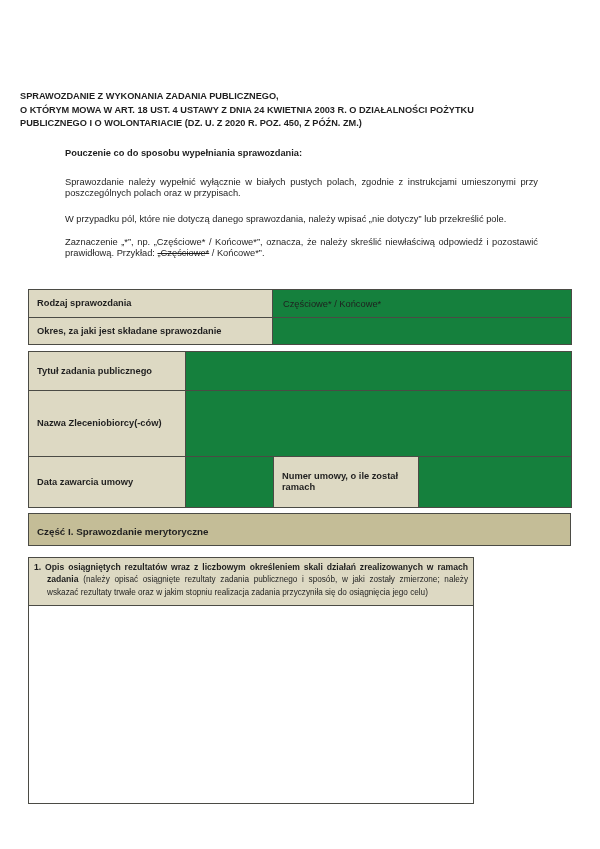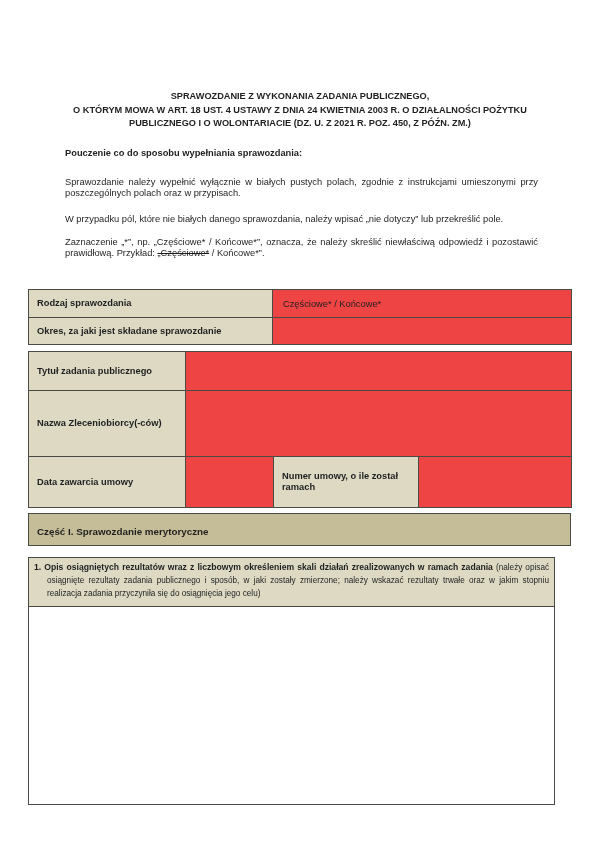--- a/index.html
+++ b/index.html
@@ -14,21 +14,21 @@
     width:600px;
     height:849px;
     background:#ffffff;
     overflow:hidden;
   }
 
   
   .title-block {
     position:absolute;
     top:90px; left:20px; width:560px;
-    text-align:center;
+    text-align:left;
     font-weight:bold;
     font-size:9.2px;
     line-height:13.6px;
   }
   .title-line { white-space:nowrap; }
 
   
   .instr {
     position:absolute;
     left:65px; width:473px;
@@ -50,41 +50,41 @@
     vertical-align:middle;
     overflow:hidden;
   }
   td.lbl {
     background:#ddd9c3;
     font-weight:bold;
     padding:2px 6px 2px 8px;
     line-height:11px;
   }
   td.val {
-    background:#ef4444;
+    background:#15803d;
     padding:2px 6px 2px 10px;
   }
   .table1 { position:absolute; top:289px; left:28px; width:543px; }
   .table2 { position:absolute; top:351px; left:28px; width:543px; }
 
   
   .section-header {
     position:absolute;
     top:513px; left:28px; width:543px; height:33px;
     background:#c4bd97;
     border:1px solid #4b4b45;
     display:flex;
     align-items:center;
     padding:4px 8px 0 8px;
     font-weight:bold;
     font-size:9.8px;
   }
 
   
-  .item1 { position:absolute; top:557px; left:28px; width:527px; }
+  .item1 { position:absolute; top:557px; left:28px; width:446px; }
   .item1-header {
     background:#ddd9c3;
     border:1px solid #4b4b45;
     padding:3px 5px 5px 5px;
     font-size:8.6px;
     line-height:12.2px;
     text-align:justify;
   }
   .item1-header .hang {
     padding-left:13px;
@@ -102,26 +102,26 @@
   }
 </style>
 </head>
 <body>
 
 <div class="page">
 
   <div class="title-block">
     <div class="title-line">SPRAWOZDANIE Z WYKONANIA ZADANIA PUBLICZNEGO,</div>
     <div class="title-line">O KTÓRYM MOWA W ART. 18 UST. 4 USTAWY Z DNIA 24 KWIETNIA 2003 R. O DZIAŁALNOŚCI POŻYTKU</div>
-    <div class="title-line">PUBLICZNEGO I O WOLONTARIACIE (DZ. U. Z 2021 R. POZ. 450, Z PÓŹN. ZM.)</div>
+    <div class="title-line">PUBLICZNEGO I O WOLONTARIACIE (DZ. U. Z 2020 R. POZ. 450, Z PÓŹN. ZM.)</div>
   </div>
 
   <div class="instr p1">Sprawozdanie należy wypełnić wyłącznie w białych pustych polach, zgodnie z instrukcjami umieszonymi przy poszczególnych polach oraz w przypisach.</div>
   <div class="instr instr-heading">Pouczenie co do sposobu wypełniania sprawozdania:</div>
-  <div class="instr p2">W przypadku pól, które nie białych danego sprawozdania, należy wpisać „nie dotyczy” lub przekreślić pole.</div>
+  <div class="instr p2">W przypadku pól, które nie dotyczą danego sprawozdania, należy wpisać „nie dotyczy” lub przekreślić pole.</div>
   <div class="instr p3"><span>Zaznaczenie „*”, np. „Częściowe* / Końcowe*”, oznacza, że należy skreślić niewłaściwą odpowiedź i pozostawić prawidłową. Przykład: </span><span class="strike">„Częściowe*</span><span> / Końcowe*”.</span></div>
 
   <table class="table1">
     <colgroup>
         <col style="width:244px">
         <col style="width:299px">
       </colgroup>
     <tbody>
         <tr>
       <td class="lbl" style="height:28px">Rodzaj sprawozdania</td>

